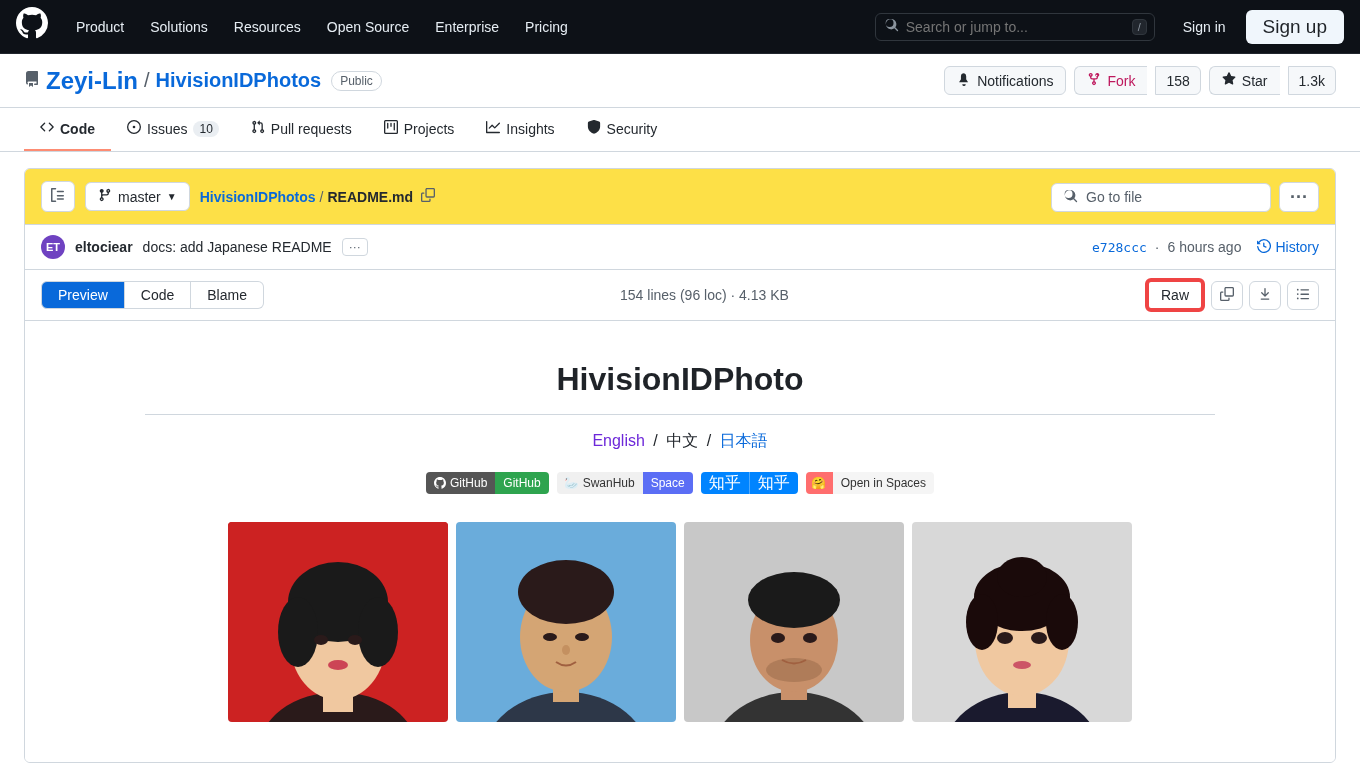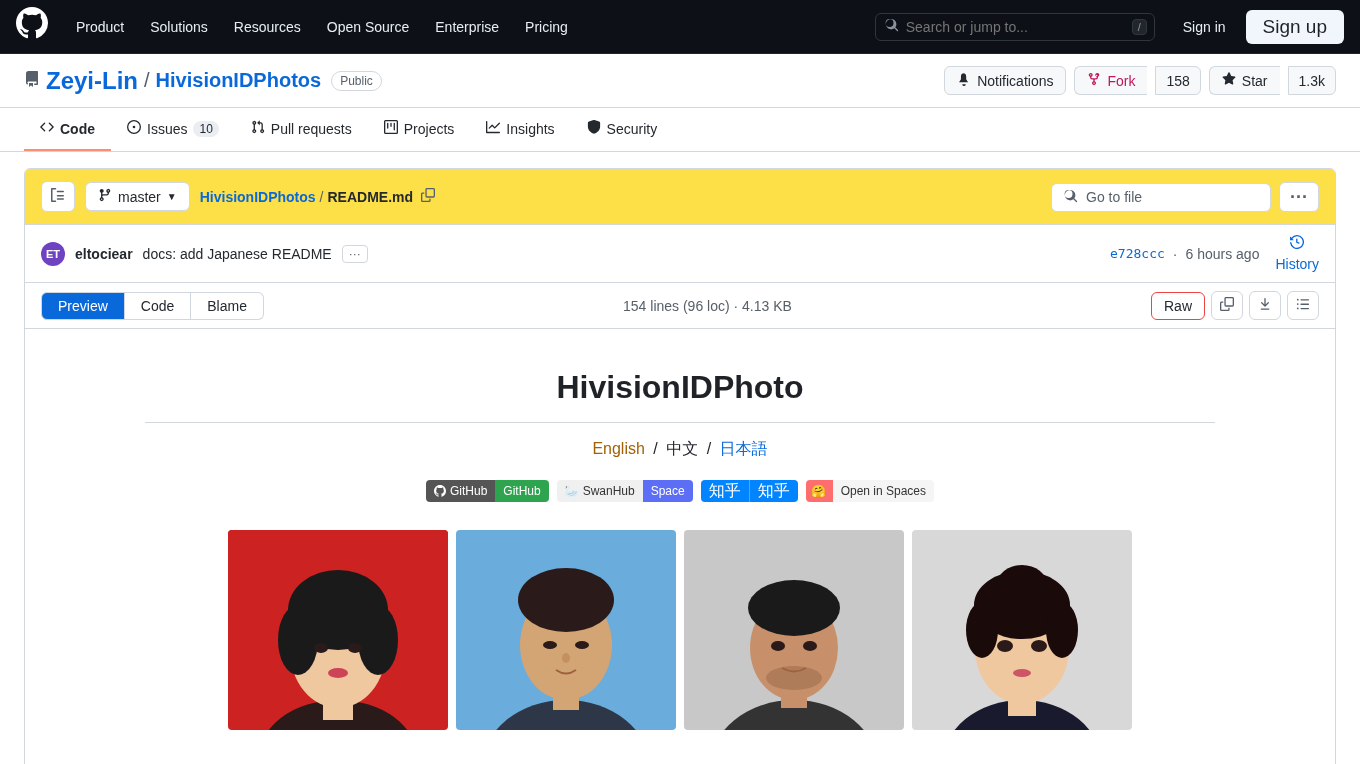--- a/index.html
+++ b/index.html
@@ -208,40 +208,40 @@
         <span>ET</span>
       </div>
       <span style="font-weight:600; color:#24292f; font-size:14px; cursor:pointer;">eltociear</span>
       <span style="color:#24292f; font-size:14px;">docs: add Japanese README</span>
       <button style="background:none; border:1px solid #d0d7de; border-radius:4px; cursor:pointer; padding:1px 6px; color:#57606a; font-size:12px;">···</button>
     </div>
     <div style="display:flex; align-items:center; gap:8px; color:#57606a; font-size:14px;">
       <a style="color:#0969da; text-decoration:none; font-family:'SFMono-Regular',monospace; font-size:13px;">e728ccc</a>
       <span>·</span>
       <span>6 hours ago</span>
-      <a style="display:flex; align-items:center; gap:4px; color:#0969da; text-decoration:none; font-size:14px; margin-left:8px;flex-direction:column;">
+      <a style="display:flex; align-items:center; gap:4px; color:#0969da; text-decoration:none; font-size:14px; margin-left:8px;">
         <span>
           <svg width="14" height="14" viewBox="0 0 16 16" fill="currentColor">
               <path d="M1.643 3.143L.427 1.927A.25.25 0 000 2.104V5.75c0 .138.112.25.25.25h3.646a.25.25 0 00.177-.427L2.715 4.215a6.5 6.5 0 11-1.18 4.458.75.75 0 10-1.493.154 8.001 8.001 0 101.6-5.684zM7.75 4a.75.75 0 01.75.75v2.992l2.028.812a.75.75 0 01-.557 1.392l-2.5-1A.75.75 0 017 8.25v-3.5A.75.75 0 017.75 4z"></path>
             </svg>
         </span>
         <span>History</span>
       </a>
     </div>
   </div>
 
   <div style="display:flex; align-items:center; justify-content:space-between; padding:8px 16px; border-bottom:1px solid #d0d7de; background:white;">
     <div style="display:flex; gap:0;justify-content:center;">
       <button style="padding:5px 16px; font-size:14px; cursor:pointer; border:1px solid #d0d7de; background:#0969da; color:white; border-radius:6px 0 0 6px; font-size:14px;">Preview</button>
       <button style="padding:5px 16px; font-size:14px; cursor:pointer; border:1px solid #d0d7de; background:white; color:#24292f; border-left:none; font-size:14px;">Code</button>
       <button style="padding:5px 16px; font-size:14px; cursor:pointer; border:1px solid #d0d7de; background:white; color:#24292f; border-left:none; border-radius:0 6px 6px 0; font-size:14px;">Blame</button>
     </div>
     <span style="color:#57606a; font-size:14px;">154 lines (96 loc) · 4.13 KB</span>
     <div style="display:flex; align-items:center; gap:6px;">
-      <button style="background:white; border:1px solid #ef4444; border-radius:6px; cursor:pointer; padding:5px 12px; font-size:14px; color:#24292f;">Raw</button>
+      <button style="background:white; border:4px solid #ef4444; border-radius:6px; cursor:pointer; padding:5px 12px; font-size:14px; color:#24292f;">Raw</button>
       <button style="background:white; border:1px solid #d0d7de; border-radius:6px; cursor:pointer; padding:5px 8px; color:#57606a;">
         <span>
           <svg width="14" height="14" viewBox="0 0 16 16" fill="currentColor">
               <path d="M0 6.75C0 5.784.784 5 1.75 5h1.5a.75.75 0 010 1.5h-1.5a.25.25 0 00-.25.25v7.5c0 .138.112.25.25.25h7.5a.25.25 0 00.25-.25v-1.5a.75.75 0 011.5 0v1.5A1.75 1.75 0 019.25 16h-7.5A1.75 1.75 0 010 14.25v-7.5z"></path>
               <path d="M5 1.75C5 .784 5.784 0 6.75 0h7.5C15.216 0 16 .784 16 1.75v7.5A1.75 1.75 0 0114.25 11h-7.5A1.75 1.75 0 015 9.25v-7.5zm1.75-.25a.25.25 0 00-.25.25v7.5c0 .138.112.25.25.25h7.5a.25.25 0 00.25-.25v-7.5a.25.25 0 00-.25-.25h-7.5z"></path>
             </svg>
         </span>
       </button>
       <button style="background:white; border:1px solid #d0d7de; border-radius:6px; cursor:pointer; padding:5px 8px; color:#57606a;">
         <span>
@@ -259,21 +259,21 @@
       </button>
     </div>
   </div>
 
   <div style="padding: 40px 60px; background:white; min-height:400px;">
 
     <h1 style="text-align:center; font-size:32px; font-weight:600; color:#1f2328; margin-bottom:16px;">HivisionIDPhoto</h1>
     <hr style="border:none; border-top:1px solid #d0d7de; margin: 0 60px 16px 60px;">
 
     <p style="text-align:center; font-size:16px; margin-bottom:20px;">
-      <a style="color:#a16207; text-decoration:none;">English</a>
+      <a style="color:#6d28d9; text-decoration:none;">English</a>
       <span style="margin:0 4px;">/</span>
       <span style="color:#24292f;">中文</span>
       <span style="margin:0 4px;">/</span>
       <a style="color:#0969da; text-decoration:none;">日本語</a>
     </p>
 
     <div style="display:flex; justify-content:center; gap:8px; margin-bottom:28px; flex-wrap:wrap; align-items:center;">
 
       <a style="text-decoration:none; display:inline-flex; height:22px; border-radius:4px; overflow:hidden; font-size:12px; font-weight:500;">
         <span style="background:#555; color:white; padding:0 8px; display:flex; align-items:center; gap:4px;">

